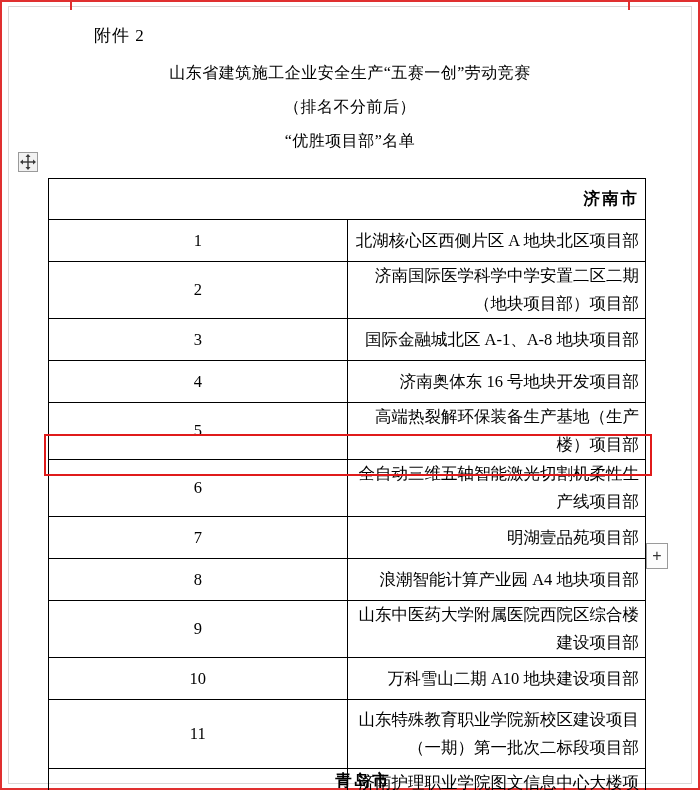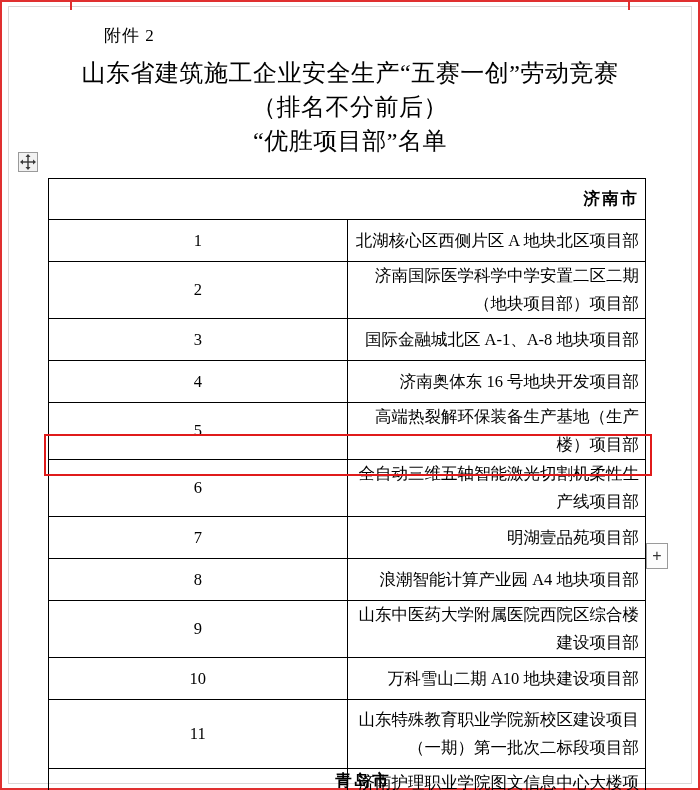--- a/index.html
+++ b/index.html
@@ -49,35 +49,35 @@
   .content {
     position: absolute;
     left: 40px;
     top: 0;
     width: 620px;
     height: 790px;
   }
 
   .attachment-label {
     position: absolute;
-    left: 64px;
+    left: 54px;
     top: 24px;
     font-size: 17px;
     letter-spacing: 1px;
   }
 
   .title-block {
     position: absolute;
     left: 0;
     top: 56px;
     width: 620px;
     text-align: center;
   }
   .title-line {
-    font-size: 24px;
+    font-size: 16px;
     line-height: 34px;
     letter-spacing: 0.5px;
   }
 
   
   .move-handle {
     position: absolute;
     left: 18px;
     top: 152px;
     width: 20px;

